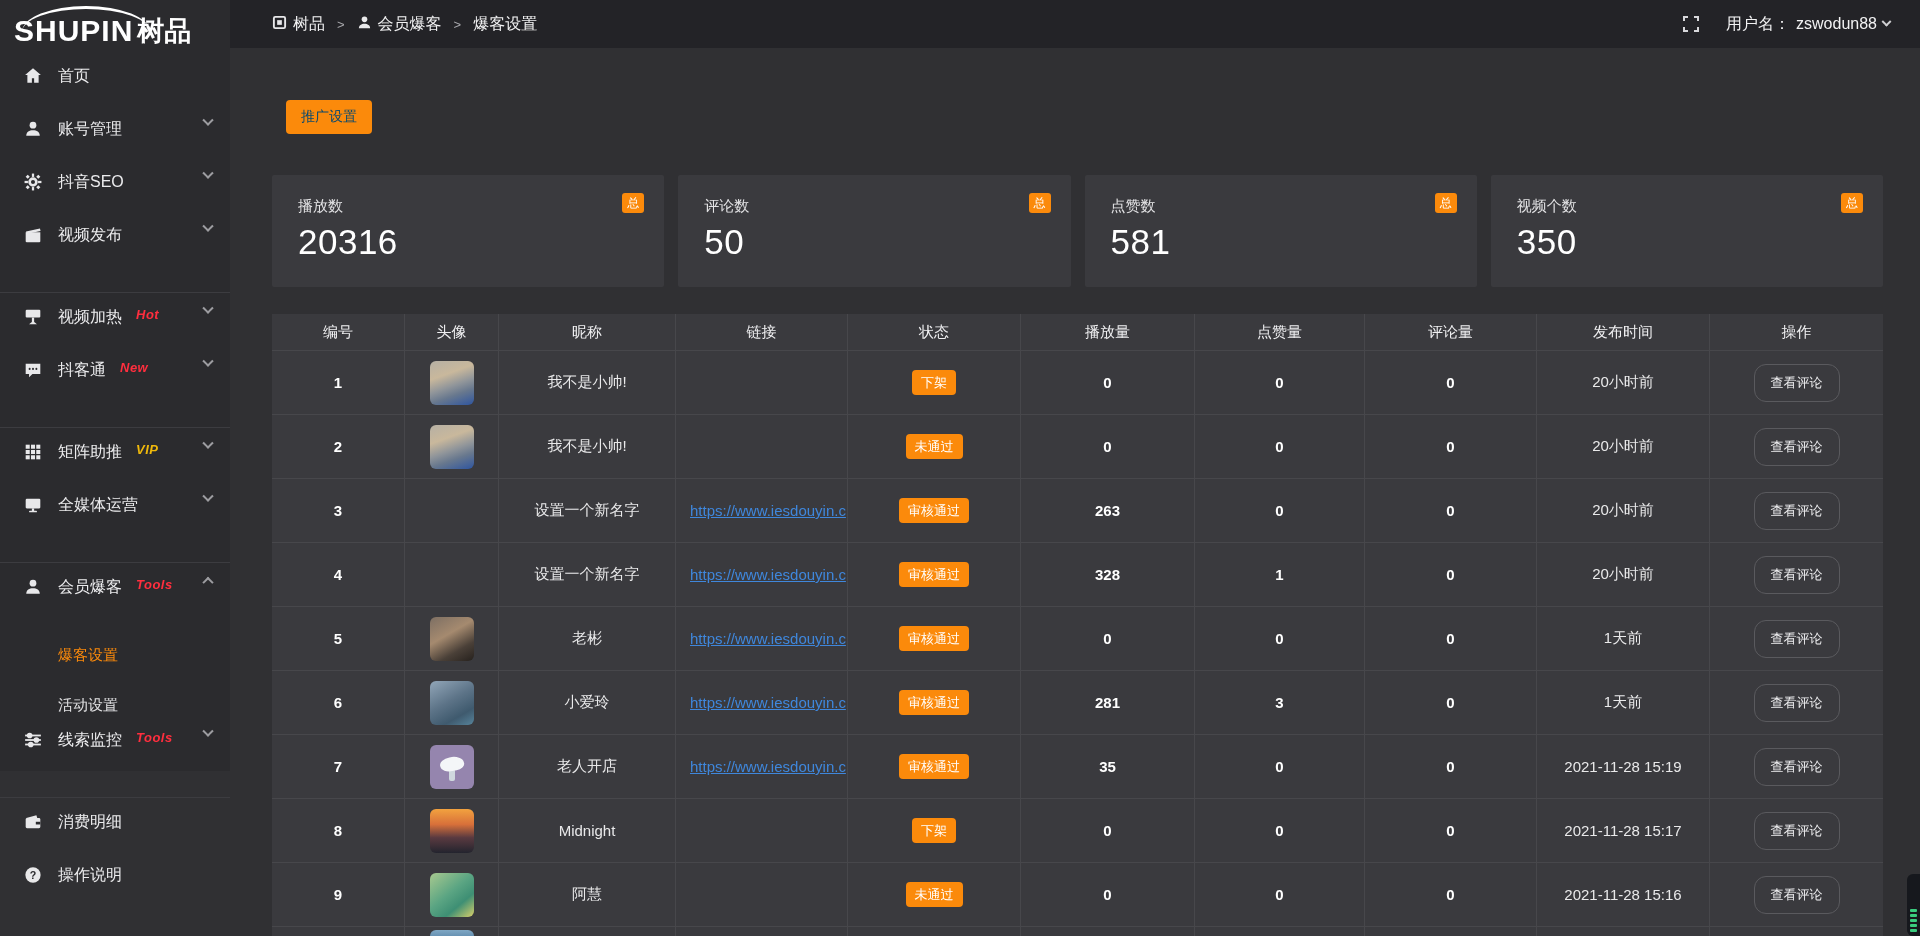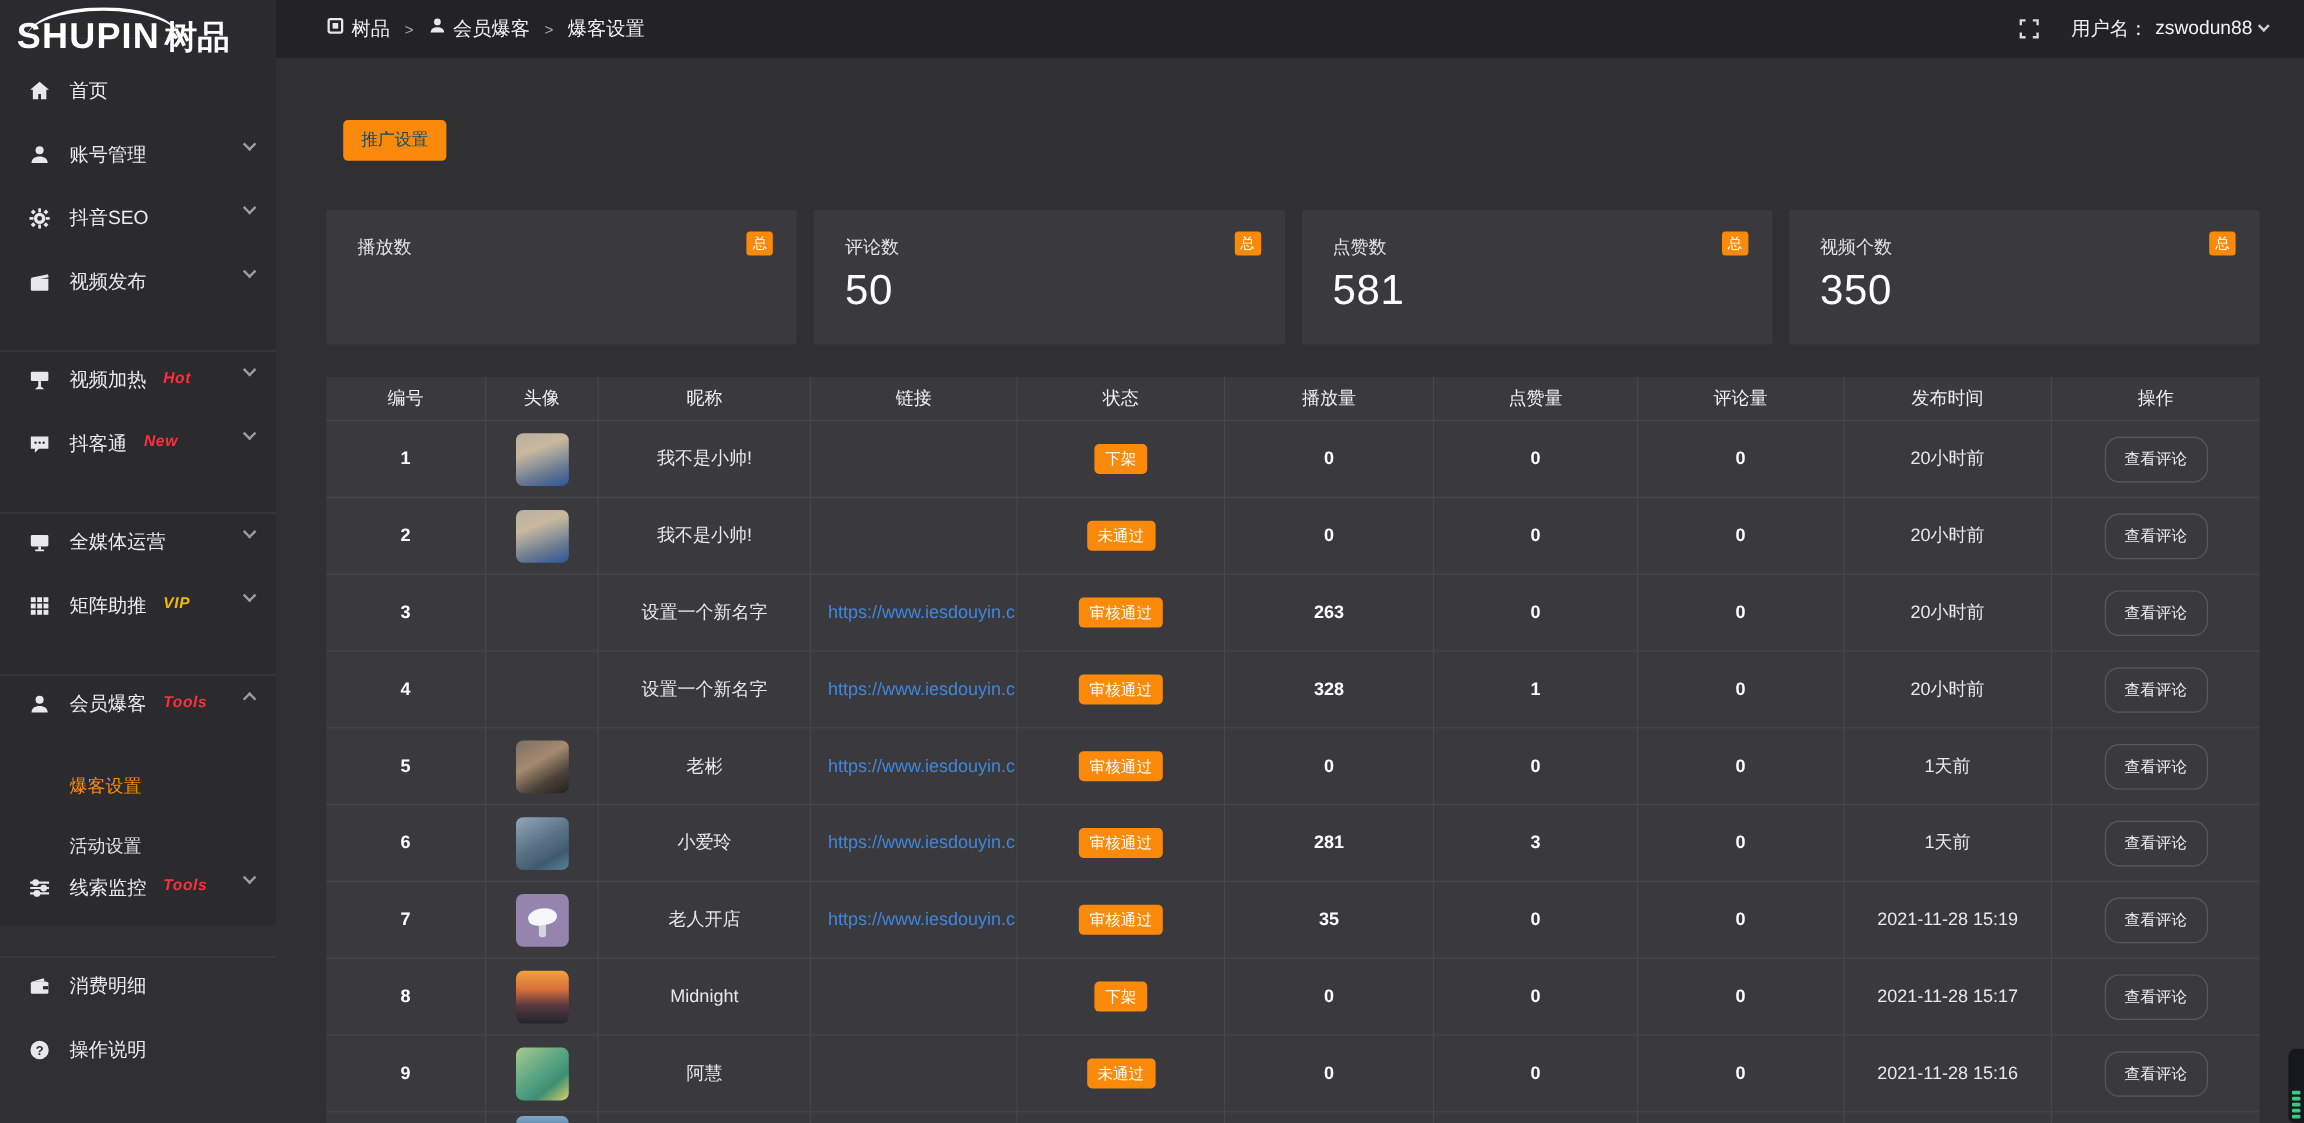--- a/index.html
+++ b/index.html
@@ -62,21 +62,21 @@
   .trow { display:grid; grid-template-columns:133px 94px 177px 172px 173px 174px 170px 172px 173px 173px; }
   .trow > div { border-right:1px solid #47474b; border-bottom:1px solid #47474b;
                 display:flex; align-items:center; justify-content:center; overflow:hidden; }
   .trow > div:last-child { border-right:none; }
   .thead > div { height:37px; font-size:15px; color:#f0f0f2; }
   .tr > div { height:64px; font-size:15px; }
   .tr.partial > div { height:16px; border-bottom:none; align-items:flex-end; }
   .tr.partial .avatar { height:13px; border-radius:6px 6px 0 0; margin-bottom:0; }
   .num { font-weight:700; color:#fff; }
   .cell-link { font-size:14px; color:#3f87dc; white-space:nowrap; justify-content:flex-start !important;
-               padding-left:14px; cursor:pointer; }
+               padding-left:14px; cursor:pointer;text-decoration:underline; }
   .status-badge { background:#fb8a0b; color:#fff; font-size:13px; padding:6px 9px; border-radius:4px; line-height:1; }
   .action-btn { background:transparent; border:1px solid #5a5a5e; color:#ededef; font-size:13px; padding:9px 16px;
                 border-radius:12px; cursor:pointer; font-family:inherit; }
 
   
   .avatar { width:44px; height:44px; border-radius:6px; position:relative; overflow:hidden; flex:none; }
   .av-boy-blue    { background:linear-gradient(160deg,#b6b0a4 0%,#c9b89c 32%,#90959a 55%,#68788e 72%,#2e55a0 100%); }
   .av-dark-sky    { background:linear-gradient(180deg,#aab4c0 0%,#76markdown 0,#6a7685 45%,#232831 75%,#101317 100%); }
   .av-man-face    { background:linear-gradient(150deg,#7d6f63 0%,#a58a6f 40%,#4a4038 72%,#26211d 100%); }
   .av-woman-blue  { background:linear-gradient(150deg,#92a6b8 0%,#5d7488 45%,#3f5a6e 75%,#57849b 100%); }
@@ -206,50 +206,50 @@
     <span class="nav-spacer"></span>
     <i class="chev down"></i>
   </div>
 
   <div class="nav-divider"></div>
 
   <div class="nav-item">
     <span class="nav-icon">
           <svg viewBox="0 0 16 16">
             <g fill="#e8e8ea">
-              <rect x="1.5" y="2.5" width="13" height="8.5" rx="1"></rect>
-              <rect x="7" y="11" width="2" height="2.5"></rect>
-              <rect x="4.5" y="13.2" width="7" height="1.3" rx="0.6"></rect>
-            </g>
-          </svg>
-        </span>
-    <span class="nav-label">全媒体运营</span>
-
-    <span class="nav-spacer"></span>
-    <i class="chev down"></i>
-  </div>
-
-  <div class="nav-item">
-    <span class="nav-icon">
-          <svg viewBox="0 0 16 16">
-            <g fill="#e8e8ea">
               <rect x="1.5" y="1.5" width="3.6" height="3.6"></rect>
               <rect x="6.2" y="1.5" width="3.6" height="3.6"></rect>
               <rect x="10.9" y="1.5" width="3.6" height="3.6"></rect>
               <rect x="1.5" y="6.2" width="3.6" height="3.6"></rect>
               <rect x="6.2" y="6.2" width="3.6" height="3.6"></rect>
               <rect x="10.9" y="6.2" width="3.6" height="3.6"></rect>
               <rect x="1.5" y="10.9" width="3.6" height="3.6"></rect>
               <rect x="6.2" y="10.9" width="3.6" height="3.6"></rect>
               <rect x="10.9" y="10.9" width="3.6" height="3.6"></rect>
             </g>
           </svg>
         </span>
     <span class="nav-label">矩阵助推</span>
     <span class="nav-badge" style="color: rgb(240, 185, 11);">VIP</span>
+    <span class="nav-spacer"></span>
+    <i class="chev down"></i>
+  </div>
+
+  <div class="nav-item">
+    <span class="nav-icon">
+          <svg viewBox="0 0 16 16">
+            <g fill="#e8e8ea">
+              <rect x="1.5" y="2.5" width="13" height="8.5" rx="1"></rect>
+              <rect x="7" y="11" width="2" height="2.5"></rect>
+              <rect x="4.5" y="13.2" width="7" height="1.3" rx="0.6"></rect>
+            </g>
+          </svg>
+        </span>
+    <span class="nav-label">全媒体运营</span>
+
     <span class="nav-spacer"></span>
     <i class="chev down"></i>
   </div>
 
   <div class="nav-divider"></div>
 
   <div class="nav-item">
     <span class="nav-icon">
           <svg viewBox="0 0 16 16">
             <g fill="#e8e8ea">
@@ -362,20 +362,21 @@
     </span>
   </div>
 </header>
 
 <main class="main">
   <div class="content">
     <button class="promo-btn">推广设置</button>
     <section class="cards" id="cards">
   <div class="card">
     <div class="card-label">播放数</div>
+    <div class="card-value">20316</div>
     <span class="card-badge">总</span>
   </div>
 
   <div class="card">
     <div class="card-label">评论数</div>
     <div class="card-value">50</div>
     <span class="card-badge">总</span>
   </div>
 
   <div class="card">

